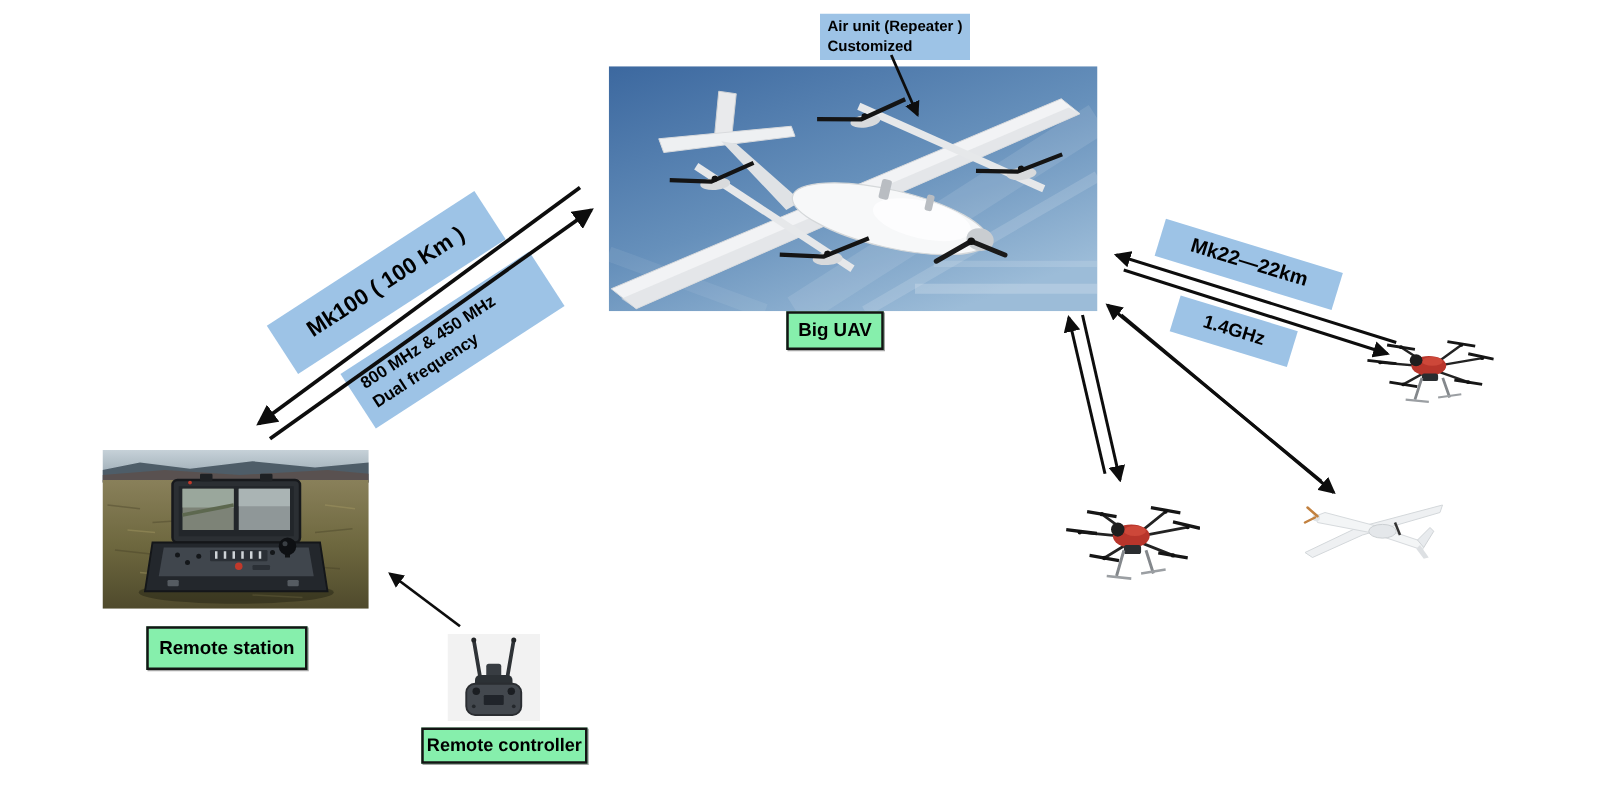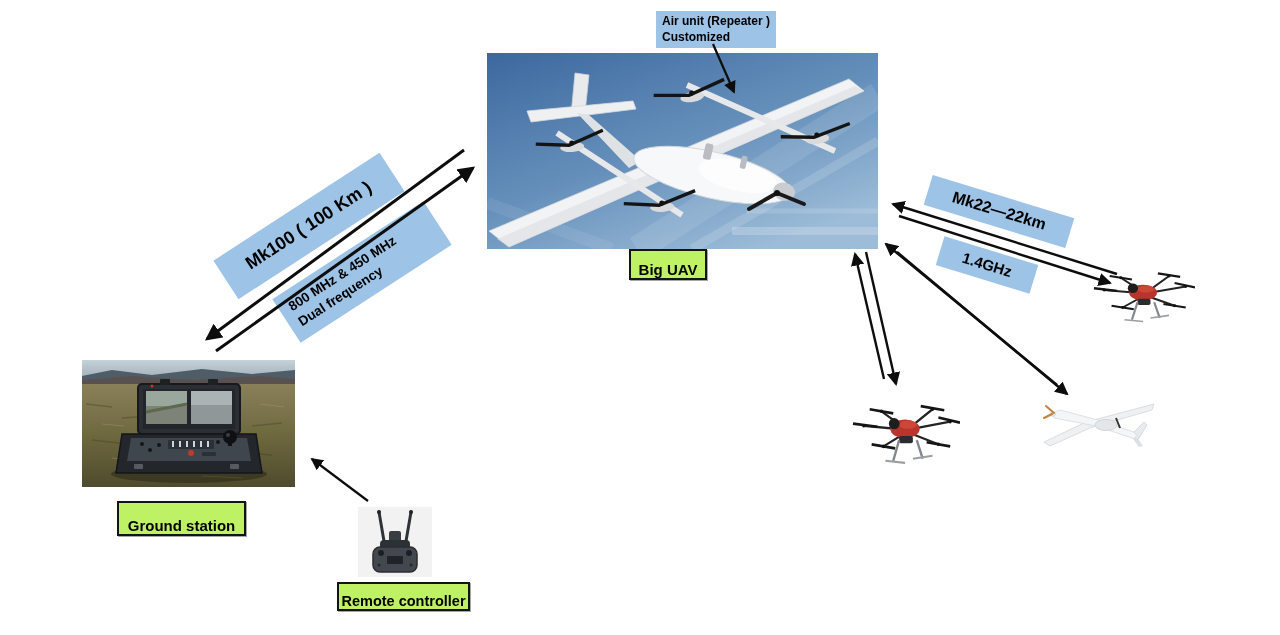--- a/index.html
+++ b/index.html
@@ -9,22 +9,22 @@
   }
   .photo{position:absolute;display:block;}
   .photo svg{display:block;width:100%;height:100%;}
   .bluelabel{
     position:absolute;background:#9dc3e6;color:#000;font-weight:700;
     display:flex;flex-direction:column;justify-content:center;align-items:center;
     box-sizing:border-box;text-align:left;line-height:1.3;
   }
   .bluelabel span{display:block;white-space:nowrap;}
   .caption{
-    position:absolute;background:#bef264;border:2px solid #141414;
-    display:flex;align-items:flex-end;justify-content:center;
+    position:absolute;background:#86efac;border:2px solid #141414;
+    display:flex;align-items:center;justify-content:center;
     font-weight:700;font-size:15px;box-sizing:border-box;white-space:nowrap;
     box-shadow:1px 1px 0 rgba(0,0,0,0.35);
   }
   .arrows{position:absolute;left:0;top:0;width:1280px;height:635px;z-index:6;pointer-events:none;}
   #air-unit-label{left:656px;top:11px;width:120px;min-height:33px;font-size:12px;font-weight:600;
     align-items:flex-start;padding:3px 6px;z-index:5;}
   #mk100-label{left:210px;top:203px;width:198px;height:46px;font-size:18px;transform:rotate(-33deg);z-index:2;}
   #dualfreq-label{left:272px;top:246px;width:180px;height:52px;font-size:13.5px;transform:rotate(-33deg);
     align-items:flex-start;padding-left:10px;z-index:2;}
   #mk22-label{left:925px;top:196px;width:148px;height:31px;font-size:16px;transform:rotate(17deg);z-index:2;}
@@ -249,21 +249,21 @@
   </div>
 
   <div class="bluelabel" id="ghz-label">
     <span>1.4GHz</span>
   </div>
 
   <div class="caption" id="big-uav-caption">
     <span>Big UAV</span>
   </div>
   <div class="caption" id="ground-caption">
-    <span>Ground station</span>
+    <span>Remote station</span>
   </div>
   <div class="caption" id="remote-caption">
     <span>Remote controller</span>
   </div>
 
   <svg class="arrows" viewBox="0 0 1280 635">
     <defs>
       <marker id="ah" viewBox="0 0 10 10" refX="8.5" refY="5" markerWidth="5.6" markerHeight="5.6" orient="auto">
         <path d="M0,0 L10,5 L0,10 z" fill="#0d0d0d"></path>
       </marker>

